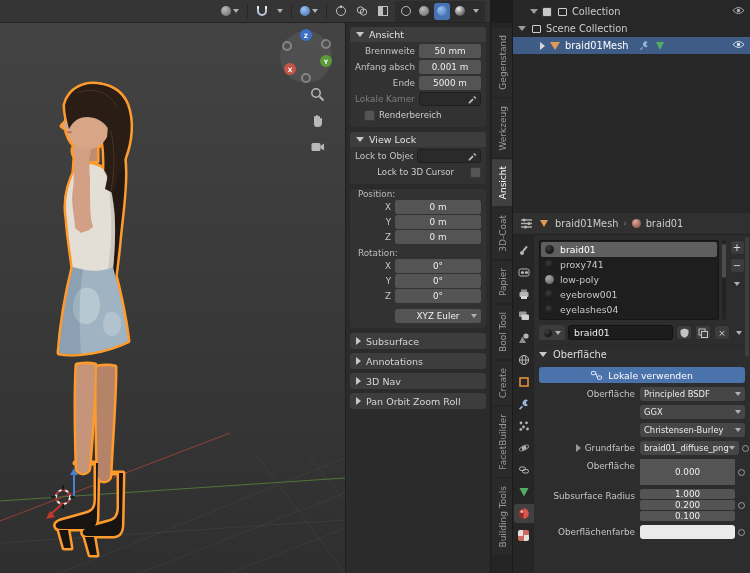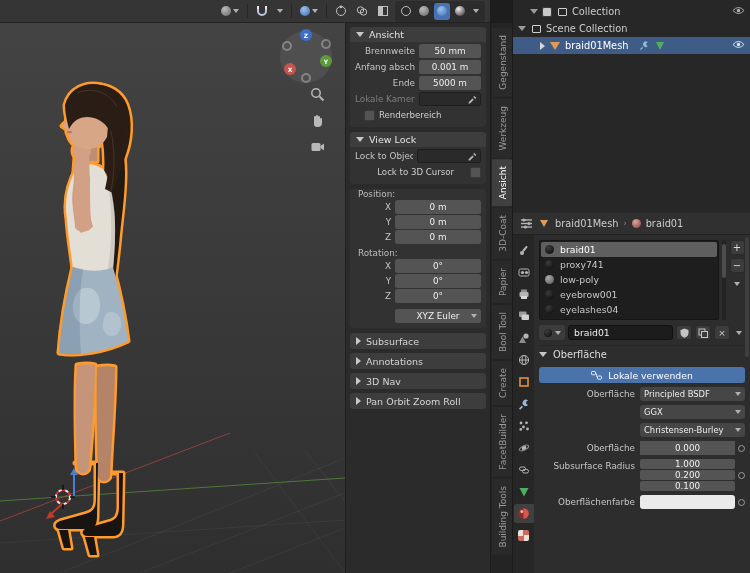--- a/index.html
+++ b/index.html
@@ -86,21 +86,21 @@
 .nrow{display:flex;gap:3px;margin-top:5px;align-items:center}
 .browse{width:26px;height:15px;background:#3c3c3c;border-radius:3px;display:flex;align-items:center;justify-content:center;gap:3px}
 .namefield{flex:1;height:15px;background:#1c1c1c;border:1px solid #111;border-radius:3px;color:#eee;display:flex;align-items:center;padding:0 5px;font-size:9.3px}
 .ibtn{width:16px;height:15px;background:#3c3c3c;border:1px solid #2a2a2a;border-radius:3px;display:flex;align-items:center;justify-content:center;color:#ccc;font-size:9px}
 .sec-row{display:flex;align-items:center;gap:6px;height:16px;margin-top:5px;border-top:1px solid #272727;padding-top:2px;color:#ddd;font-size:9.8px}
 .bbtn{height:16px;background:#4a72ab;border-radius:3px;color:#fff;display:flex;align-items:center;justify-content:center;gap:6px;margin-top:6px;font-size:9.3px}
 .frow{display:flex;align-items:flex-start;margin-top:4px;gap:5px}
 .flabel{flex:0 0 96px;text-align:right;font-size:8.8px;color:#c5c5c5;white-space:nowrap;padding-top:2px;display:flex;justify-content:flex-end;align-items:center;gap:4px}
 .fwrap{flex:1;display:flex;align-items:center;gap:3px}
 .dd{flex:1;height:14px;background:#464646;border-radius:3px;display:flex;align-items:center;justify-content:space-between;padding:0 4px;font-size:8.4px;color:#ececec}
-.val{flex:1;height:14px;background:#545454;border-radius:0;display:flex;align-items:center;justify-content:center;font-size:8.8px;color:#efefef}
+.val{flex:1;height:26px;background:#545454;border-radius:0;display:flex;align-items:center;justify-content:center;font-size:8.8px;color:#efefef}
 .stack{flex:1;display:flex;flex-direction:column;gap:1px}
 .stack .val{height:13px;border-radius:2px}
 .dotbtn{width:7px;height:7px;border:1.5px solid #9a9a9a;border-radius:50%;flex:0 0 auto}
 .swatch{flex:1;height:14px;background:#eaeaea;border-radius:3px}
 #pscroll{position:absolute;right:1px;top:24px;width:4px;height:120px;background:#3e3e3e;border-radius:2px}
 </style>
 </head>
 <body>
 
 <div id="viewport">
@@ -641,20 +641,33 @@
     <div class="frow">
       <span class="flabel"></span>
       <div class="fwrap">
         <div class="dd">
           <span>Christensen-Burley</span>
           <span class="caret"></span>
         </div>
       </div>
     </div>
     <div class="frow">
+      <span class="flabel">
+          <span class="tri-r" style="border-left-color:#9a9a9a"></span>
+          <span>Grundfarbe</span>
+        </span>
+      <div class="fwrap">
+        <div class="dd">
+          <span>braid01_diffuse_png</span>
+          <span class="caret"></span>
+        </div>
+        <span class="dotbtn"></span>
+      </div>
+    </div>
+    <div class="frow">
       <span class="flabel">Oberfläche</span>
       <div class="fwrap">
         <div class="val">0.000</div>
         <span class="dotbtn"></span>
       </div>
     </div>
     <div class="frow">
       <span class="flabel">Subsurface Radius</span>
       <div class="fwrap">
         <div class="stack">

